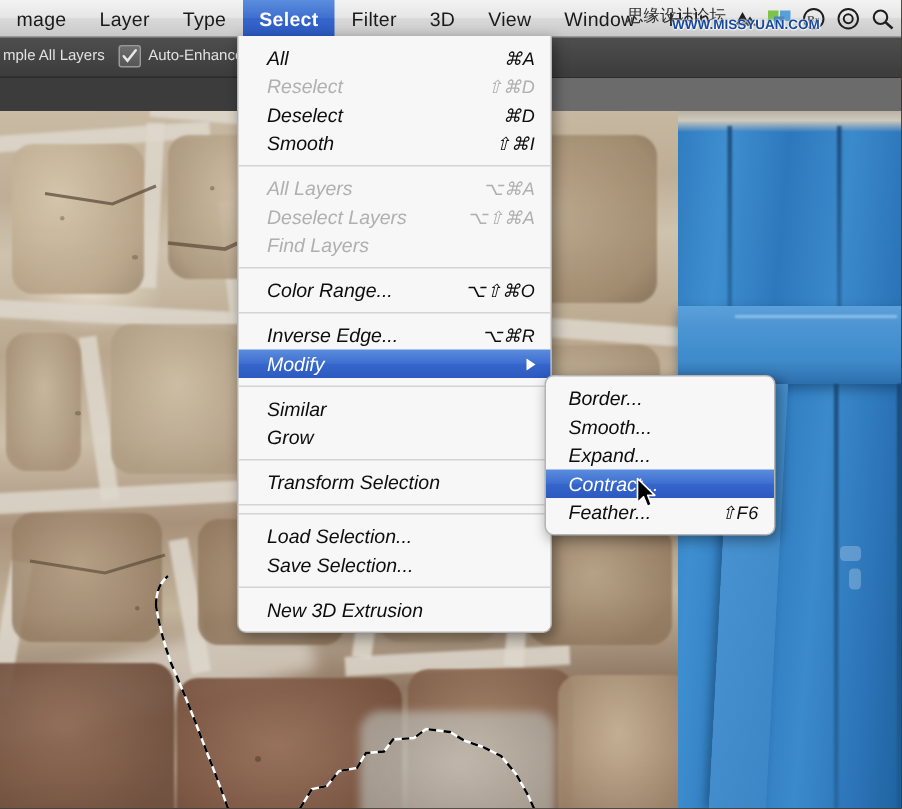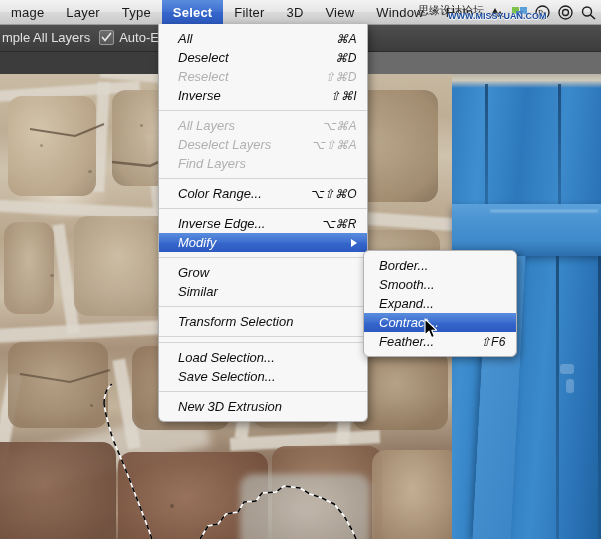--- a/index.html
+++ b/index.html
@@ -161,21 +161,21 @@
   
   .optionsbar {
     position: absolute;
     left: 0; top: 24px;
     width: 601px; height: 27px;
     background: linear-gradient(180deg, #4f4f4f 0%, #454545 50%, #3c3c3c 100%);
     border-bottom: 1px solid #2b2b2b;
     display: flex;
     align-items: center;
     color: #e2e2e2;
-    font-size: 13px;
+    font-size: 10px;
   }
   .opt-label { white-space: nowrap; }
   .opt-check {
     width: 13px; height: 13px;
     border: 1px solid #9a9a9a;
     background: linear-gradient(180deg, #6e6e6e, #565656);
     border-radius: 2px;
     display: inline-flex;
     align-items: center;
     justify-content: center;
@@ -431,30 +431,30 @@
       <span class="wm-url">WWW.MISSYUAN.COM</span>
     </div>
   </div>
 
   <div class="dropdown">
 
     <div class="mrow">
       <span class="lbl">All</span>
       <span class="sc">⌘A</span>
     </div>
-    <div class="mrow">
-      <span class="lbl">Deselect</span>
-      <span class="sc">⌘D</span>
-    </div>
     <div class="mrow disabled">
       <span class="lbl">Reselect</span>
       <span class="sc">⇧⌘D</span>
     </div>
     <div class="mrow">
-      <span class="lbl">Inverse</span>
+      <span class="lbl">Deselect</span>
+      <span class="sc">⌘D</span>
+    </div>
+    <div class="mrow">
+      <span class="lbl">Smooth</span>
       <span class="sc">⇧⌘I</span>
     </div>
 
     <div class="msep"></div>
 
     <div class="mrow disabled">
       <span class="lbl">All Layers</span>
       <span class="sc">⌥⌘A</span>
     </div>
     <div class="mrow disabled">
@@ -480,25 +480,25 @@
       <span class="sc">⌥⌘R</span>
     </div>
     <div class="mrow hl">
       <span class="lbl">Modify</span>
       <span class="arrow-right"></span>
     </div>
 
     <div class="msep"></div>
 
     <div class="mrow">
+      <span class="lbl">Similar</span>
+      <span class="sc"></span>
+    </div>
+    <div class="mrow">
       <span class="lbl">Grow</span>
-      <span class="sc"></span>
-    </div>
-    <div class="mrow">
-      <span class="lbl">Similar</span>
       <span class="sc"></span>
     </div>
 
     <div class="msep"></div>
 
     <div class="mrow">
       <span class="lbl">Transform Selection</span>
       <span class="sc"></span>
     </div>
 

